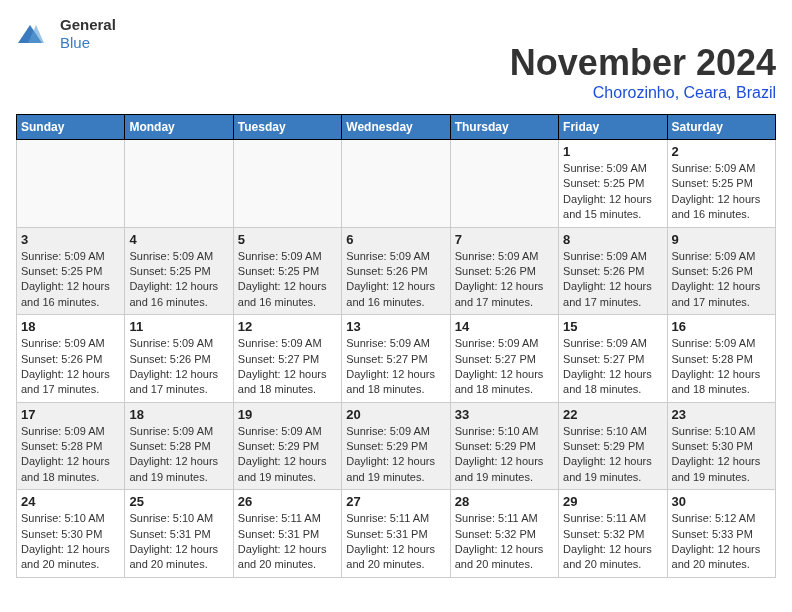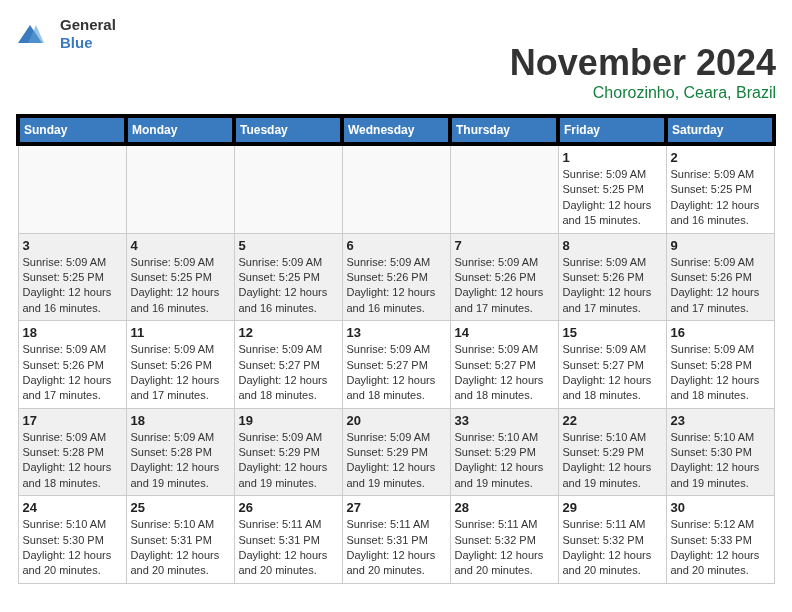--- a/index.html
+++ b/index.html
@@ -15,43 +15,43 @@
       justify-content: space-between;
       align-items: flex-start;
       margin-bottom: 12px;
     }
     .logo {
       display: flex;
       align-items: center;
       gap: 16px;
     }
     .logo-text-general { font-size: 15px; font-weight: bold; color: #333; }
-    .logo-text-blue { font-size: 15px; font-weight: bold; color: #3a7bbf; }
+    .logo-text-blue { font-size: 15px; font-weight: normal; color: #3a7bbf; }
     .logo-icon {
       width: 28px; height: 22px;
       position: relative;
       display: inline-block;
     }
     .logo-icon svg { width: 28px; height: 22px; }
     .title-area { text-align: right; margin-top: 26px; }
     .month-title { font-size: 36px; font-weight: bold; color: #333; }
-    .location { font-size: 16px; color: #15803d; }
+    .location { font-size: 16px; color: #1d4ed8; }
     table {
       width: 100%;
       border-collapse: collapse;
       font-size: 11px;
     }
     th {
       background-color: #3a7bbf;
       color: #fff;
       padding: 5px 4px;
       text-align: left;
       font-size: 12px;
       font-weight: bold;
-      border: 4px solid #000000;
+      border: 1px solid #000000;
     }
     td {
       border: 1px solid #ccc;
       padding: 4px;
       vertical-align: top;
       width: calc(100%/7);
       min-height: 80px;
       background: #fff;
     }
     td.empty { background: #f9f9f9; }

